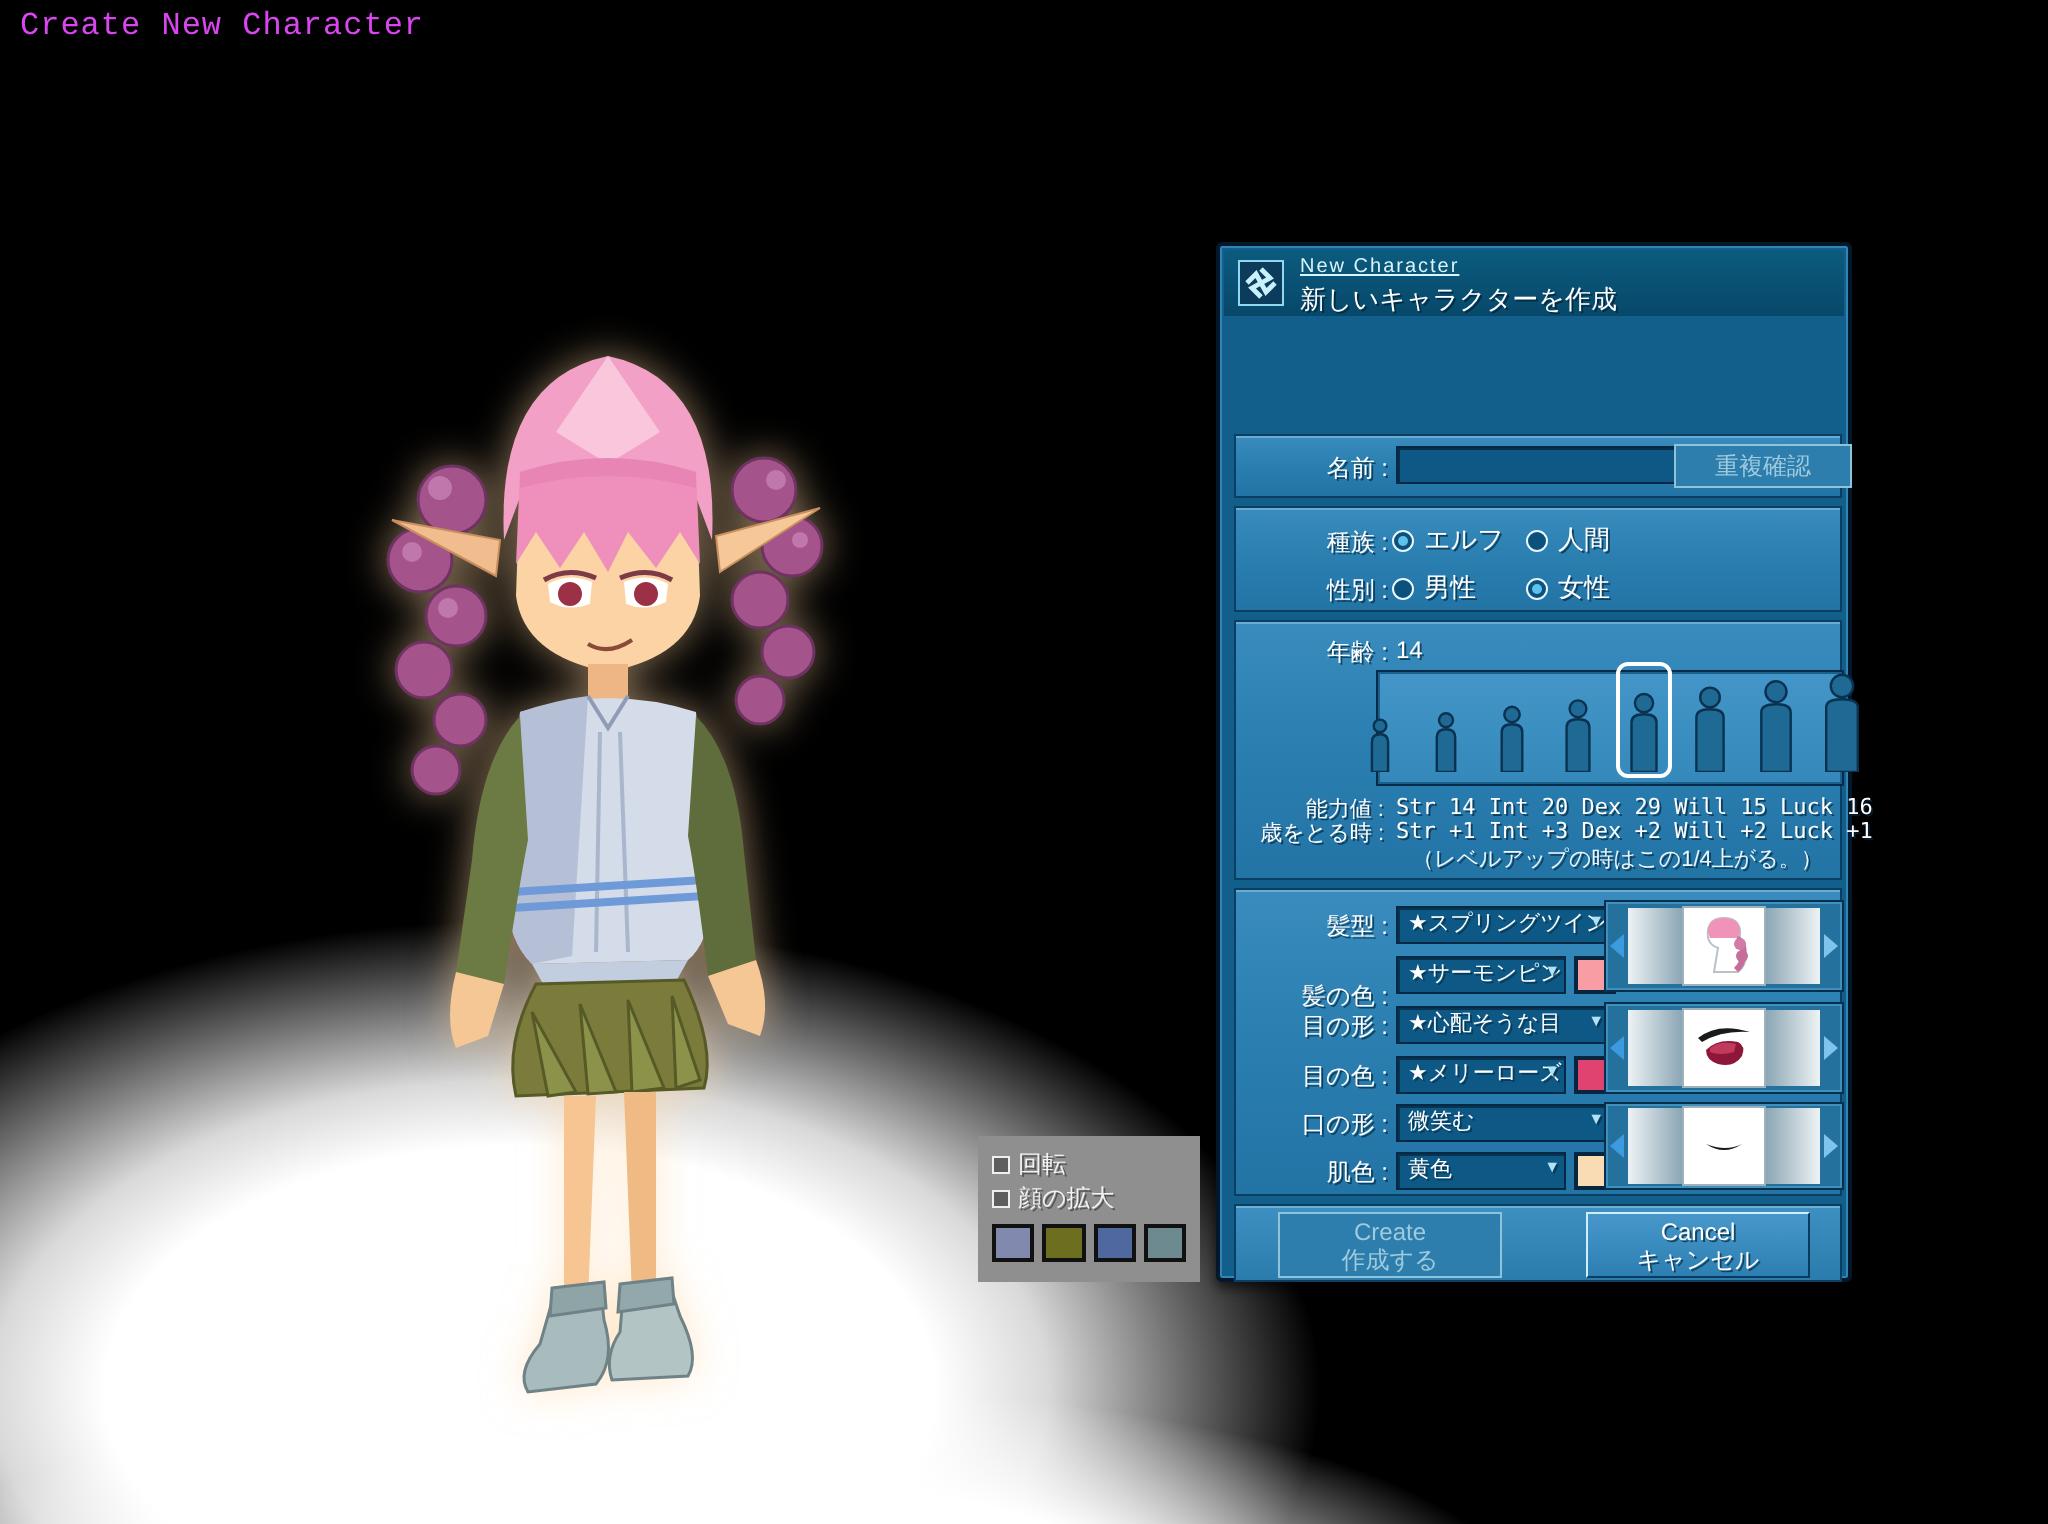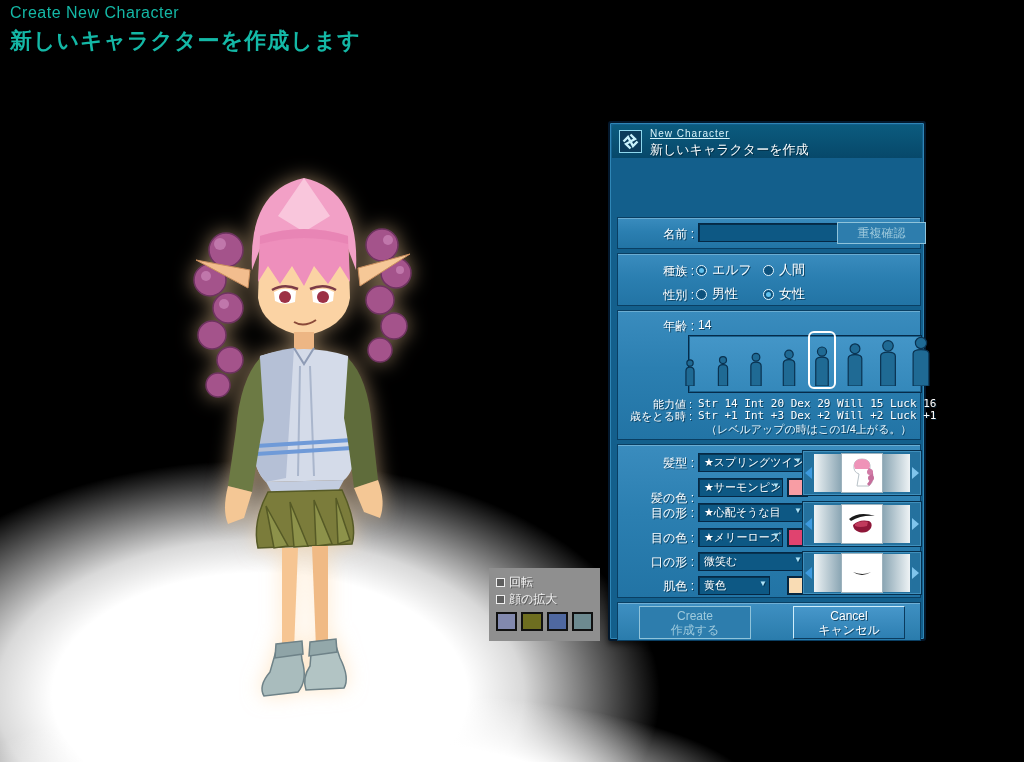--- a/index.html
+++ b/index.html
@@ -1,21 +1,21 @@
 <!DOCTYPE html>
 <html><head>
 <meta charset="utf-8">
 <style>
   * { margin:0; padding:0; box-sizing:border-box; }
   html,body { width:1024px; height:762px; background:#000; overflow:hidden;
     font-family:"Liberation Sans","DejaVu Sans",sans-serif; }
   body { position:relative; }
 
   
-  .page-title { position:absolute; left:10px; top:4px; color:#14b8a6; z-index:3; }
+  .page-title { position:absolute; left:10px; top:4px; color:#d946ef; z-index:3;font-family:Liberation Mono, monospace; }
   .page-title .en { font-size:16px; letter-spacing:.5px; }
   .page-title .ja { font-size:22px; font-weight:bold; margin-top:4px; letter-spacing:1px; }
 
   
   .spot1 { position:absolute; left:-140px; top:460px; width:800px; height:470px;
     background:radial-gradient(closest-side, #fff 52%, rgba(255,255,255,.85) 66%, rgba(255,255,255,0) 100%); }
   .spot2 { position:absolute; left:-60px; top:690px; width:820px; height:220px;
     background:radial-gradient(closest-side, #fff 55%, rgba(255,255,255,0) 100%); }
 
   
@@ -105,21 +105,20 @@
     display:flex; align-items:center; justify-content:center; cursor:pointer; }
 
   .big-btn { position:absolute; top:3px; width:112px; height:33px; font-size:12px;
     display:flex; flex-direction:column; align-items:center; justify-content:center; line-height:14px; }
 </style>
 </head>
 <body>
 
 <div class="page-title">
   <div class="en">Create New Character</div>
-  <div class="ja">新しいキャラクターを作成します</div>
 </div>
 
 <div class="spot1"></div>
 <div class="spot2"></div>
 
 <svg class="character" width="312" height="586" viewBox="0 0 312 586">
   <g stroke="#6e3360" stroke-width="1.5">
     <g fill="#a4538b">
       <circle cx="78" cy="130" r="17"></circle>
         <circle cx="62" cy="160" r="16"></circle>
@@ -374,21 +373,21 @@
 
     <div class="look-row" style="top:107px">
       <span class="lbl" style="top:2px">口の形 :</span>
       <div class="dd" style="width:107px">
         <span>微笑む</span>
         <span class="arr">▼</span>
       </div>
     </div>
     <div class="look-row" style="top:131px">
       <span class="lbl" style="top:2px">肌色 :</span>
-      <div class="dd" style="width:72px">
+      <div class="dd" style="width:85px">
         <span>黄色</span>
         <span class="arr">▼</span>
       </div>
       <span class="swatch" style="background: rgb(249, 220, 180);"></span>
     </div>
 
     <div class="carousel" style="top:5px">
       <span class="car-arrow">
         <svg width="9" height="14">
             <path d="M8 1 L1 7 L8 13 Z" fill="#3e9ade"></path>

